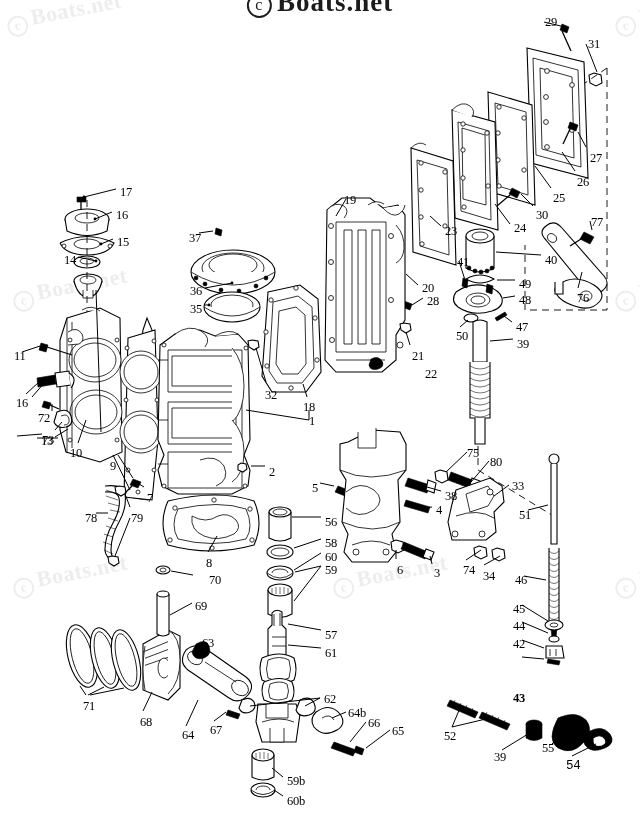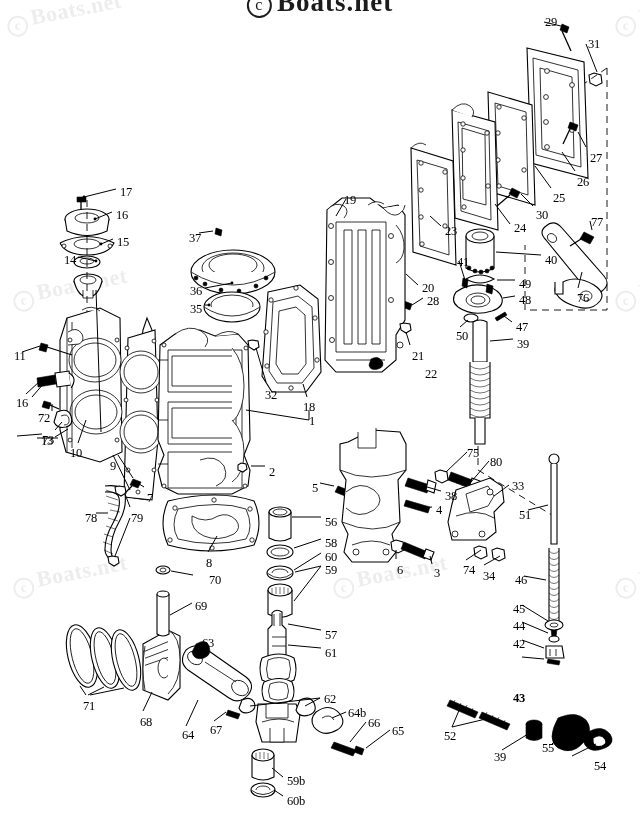--- a/index.html
+++ b/index.html
@@ -761,21 +761,21 @@
   <div class="num" style="left:513px;top:620px;">44</div>
   <div class="num" style="left:513px;top:603px;">45</div>
   <div class="num" style="left:515px;top:574px;">46</div>
   <div class="num" style="left:516px;top:321px;">47</div>
   <div class="num" style="left:519px;top:294px;text-align:right;">48</div>
   <div class="num" style="left:519px;top:278px;">49</div>
   <div class="num" style="left:456px;top:330px;">50</div>
   <div class="num" style="left:519px;top:509px;">51</div>
   <div class="num" style="left:444px;top:730px;">52</div>
   <div class="num" style="left:494px;top:751px;">39</div>
-  <div class="num" style="left:594px;top:760px;">54</div>
+  <div class="num" style="left:566px;top:760px;font-family:Liberation Mono, monospace;">54</div>
   <div class="num" style="left:542px;top:742px;">55</div>
   <div class="num" style="left:325px;top:516px;">56</div>
   <div class="num" style="left:325px;top:629px;">57</div>
   <div class="num" style="left:325px;top:537px;">58</div>
   <div class="num" style="left:325px;top:564px;">59</div>
   <div class="num" style="left:325px;top:551px;">60</div>
   <div class="num" style="left:325px;top:647px;">61</div>
   <div class="num" style="left:324px;top:693px;">62</div>
   <div class="num" style="left:202px;top:637px;">63</div>
   <div class="num" style="left:182px;top:729px;">64</div>

